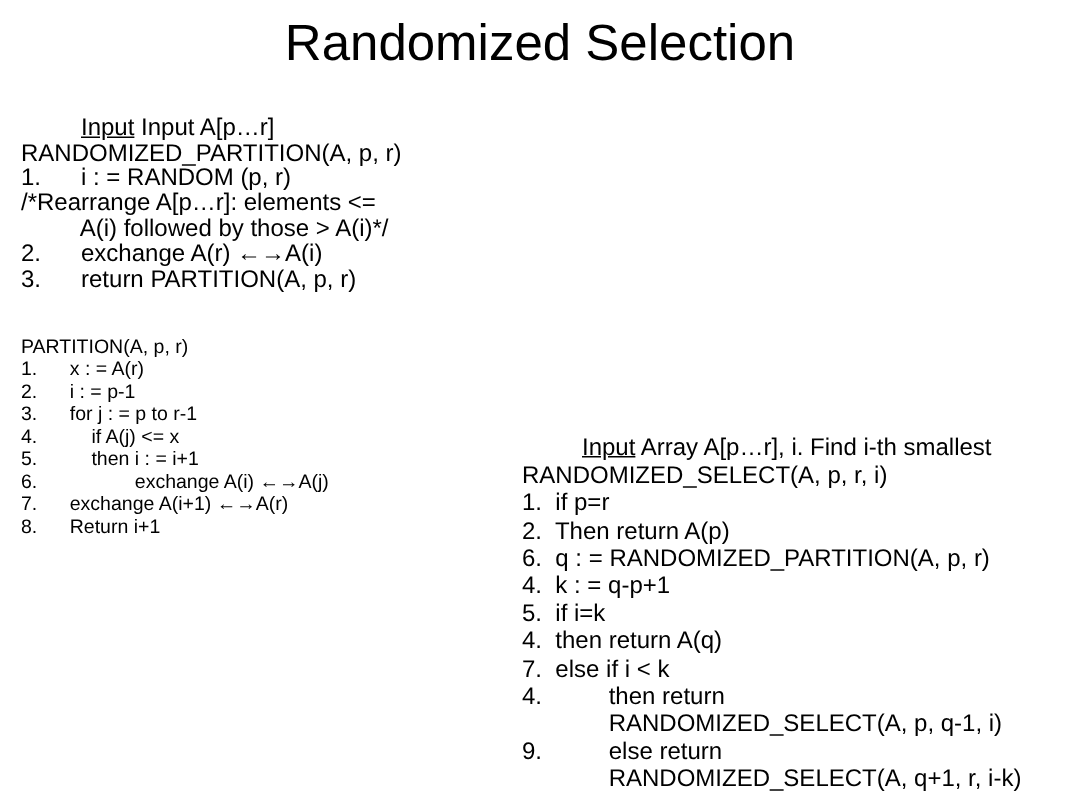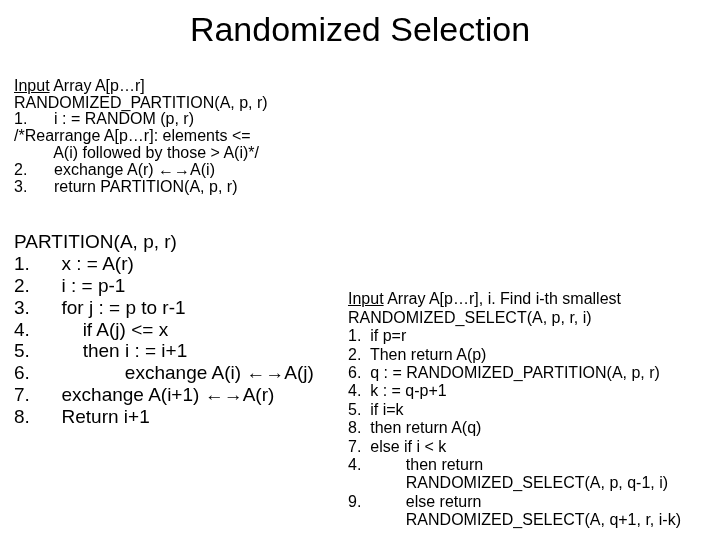--- a/index.html
+++ b/index.html
@@ -32,54 +32,54 @@
     margin-bottom: 6px;
   }
   .intro .l2 { padding-left: 46px; }
   .block {
     font-size: 16px;
     line-height: 1.05;
     padding-left: 14px;
     white-space: pre;
   }
   .block-big {
-    font-size: 19px;
+    font-size: 13px;
     line-height: 1.15;
     padding-left: 14px;
     white-space: pre;
     margin-top: 14px;
   }
   .right-col {
     position: absolute;
     left: 348px;
     top: 272px;
     font-size: 16px;
     line-height: 1.15;
     white-space: pre;
   }
   .basis {
     position: absolute;
     left: 350px;
     bottom: 18px;
     font-size: 16px;
   }
-  .u { text-decoration: underline; }
+  .u { text-decoration: underline; margin-left: 40px; }
 </style>
 </head>
 <body>
 
 <div class="slide">
 
   <div class="title">Randomized Selection</div>
 
   <div class="intro">
   </div>
 
   <div class="block">
-<span class="u">Input</span><span> Array A[p…r]</span>
+<span class="u">Input</span><span> Input A[p…r]</span>
 <span>RANDOMIZED_PARTITION(A, p, r)</span>
 <span>1.      i : = RANDOM (p, r)</span>
 <span>/*Rearrange A[p…r]: elements &lt;=</span>
 <span>         A(i) followed by those &gt; A(i)*/</span>
 <span>2.      exchange A(r) ←→A(i)</span>
 <span>3.      return PARTITION(A, p, r)</span></div>
 
   <div class="block-big">
 <span>PARTITION(A, p, r)</span>
 <span>1.      x : = A(r)</span>
@@ -92,21 +92,21 @@
 <span>8.      Return i+1</span></div>
 
   <div class="right-col">
 <span class="u">Input</span><span> Array A[p…r], i. Find i-th smallest</span>
 <span>RANDOMIZED_SELECT(A, p, r, i)</span>
 <span>1.  if p=r</span>
 <span>2.  Then return A(p)</span>
 <span>6.  q : = RANDOMIZED_PARTITION(A, p, r)</span>
 <span>4.  k : = q-p+1</span>
 <span>5.  if i=k</span>
-<span>8.  then return A(q)</span>
+<span>4.  then return A(q)</span>
 <span>7.  else if i &lt; k</span>
 <span>4.          then return</span>
 <span>             RANDOMIZED_SELECT(A, p, q-1, i)</span>
 <span>9.          else return</span>
 <span>             RANDOMIZED_SELECT(A, q+1, r, i-k)</span></div>
 
 
 </div>
 
 </body></html>

